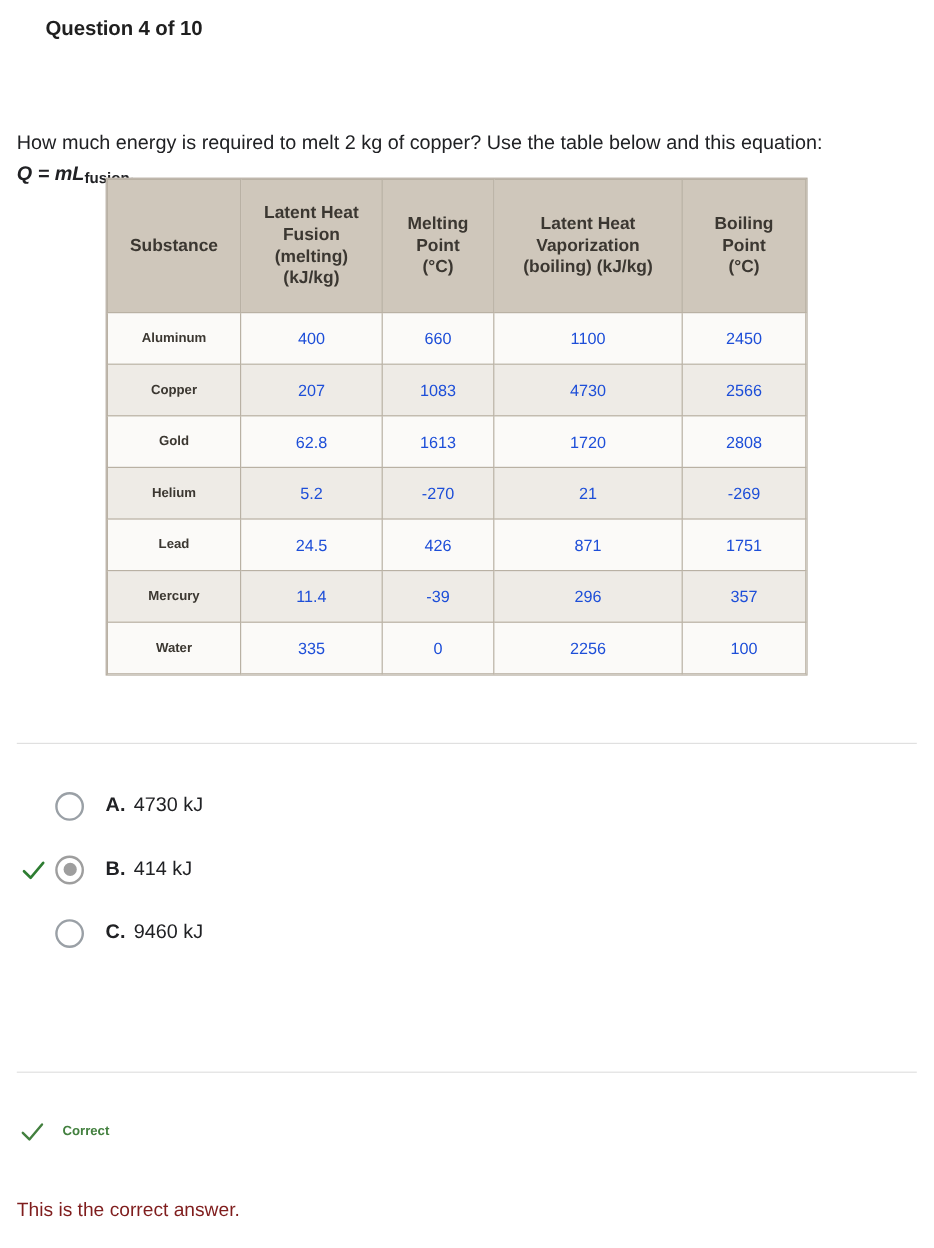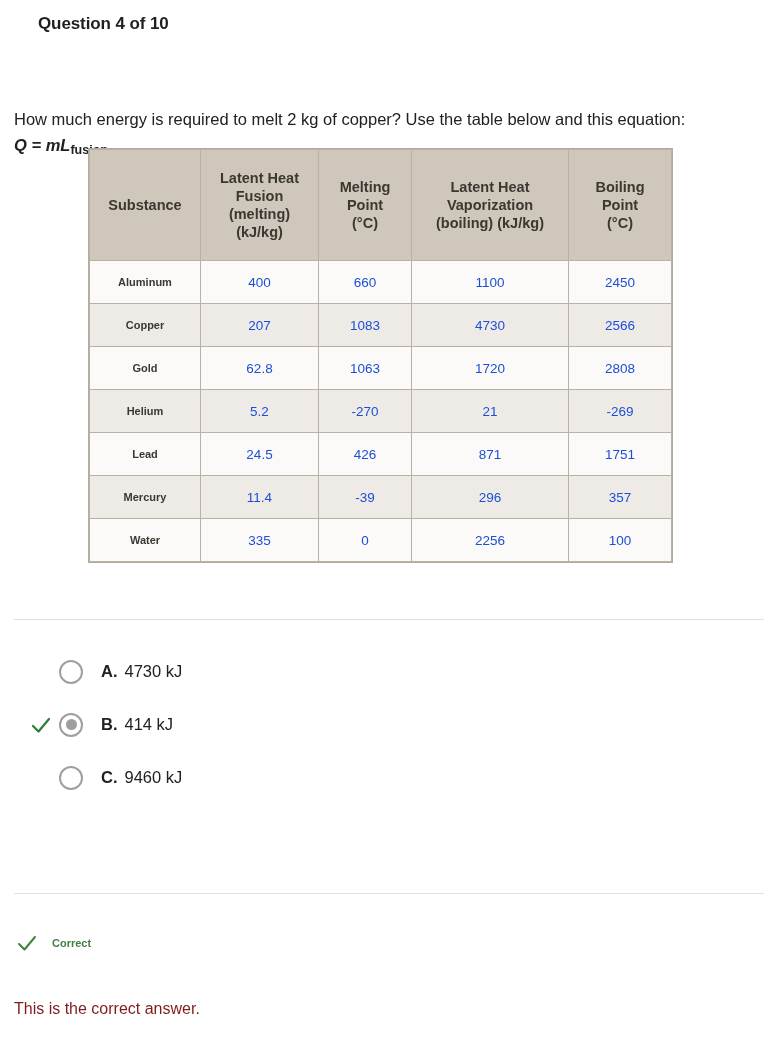--- a/index.html
+++ b/index.html
@@ -108,21 +108,21 @@
     width: 750px;
     height: 1px;
     background: #e0e0e0;
   }
   .divider.top-rule    { top: 619px; }
   .divider.bottom-rule { top: 893px; }
 
   
   .options {
     position: absolute;
-    left: 27px;
+    left: 14px;
     top: 645px;
     width: 700px;
   }
   .option-row {
     position: relative;
     height: 53px;
     display: flex;
     align-items: center;
   }
   .correct-tick {
@@ -260,21 +260,21 @@
       <tr>
         <td class="subst">Copper</td>
         <td>207</td>
         <td>1083</td>
         <td>4730</td>
         <td>2566</td>
       </tr>
       <tr>
         <td class="subst">Gold</td>
         <td>62.8</td>
-        <td>1063</td>
+        <td>1613</td>
         <td>1720</td>
         <td>2808</td>
       </tr>
       <tr>
         <td class="subst">Helium</td>
         <td>5.2</td>
         <td>-270</td>
         <td>21</td>
         <td>-269</td>
       </tr>

